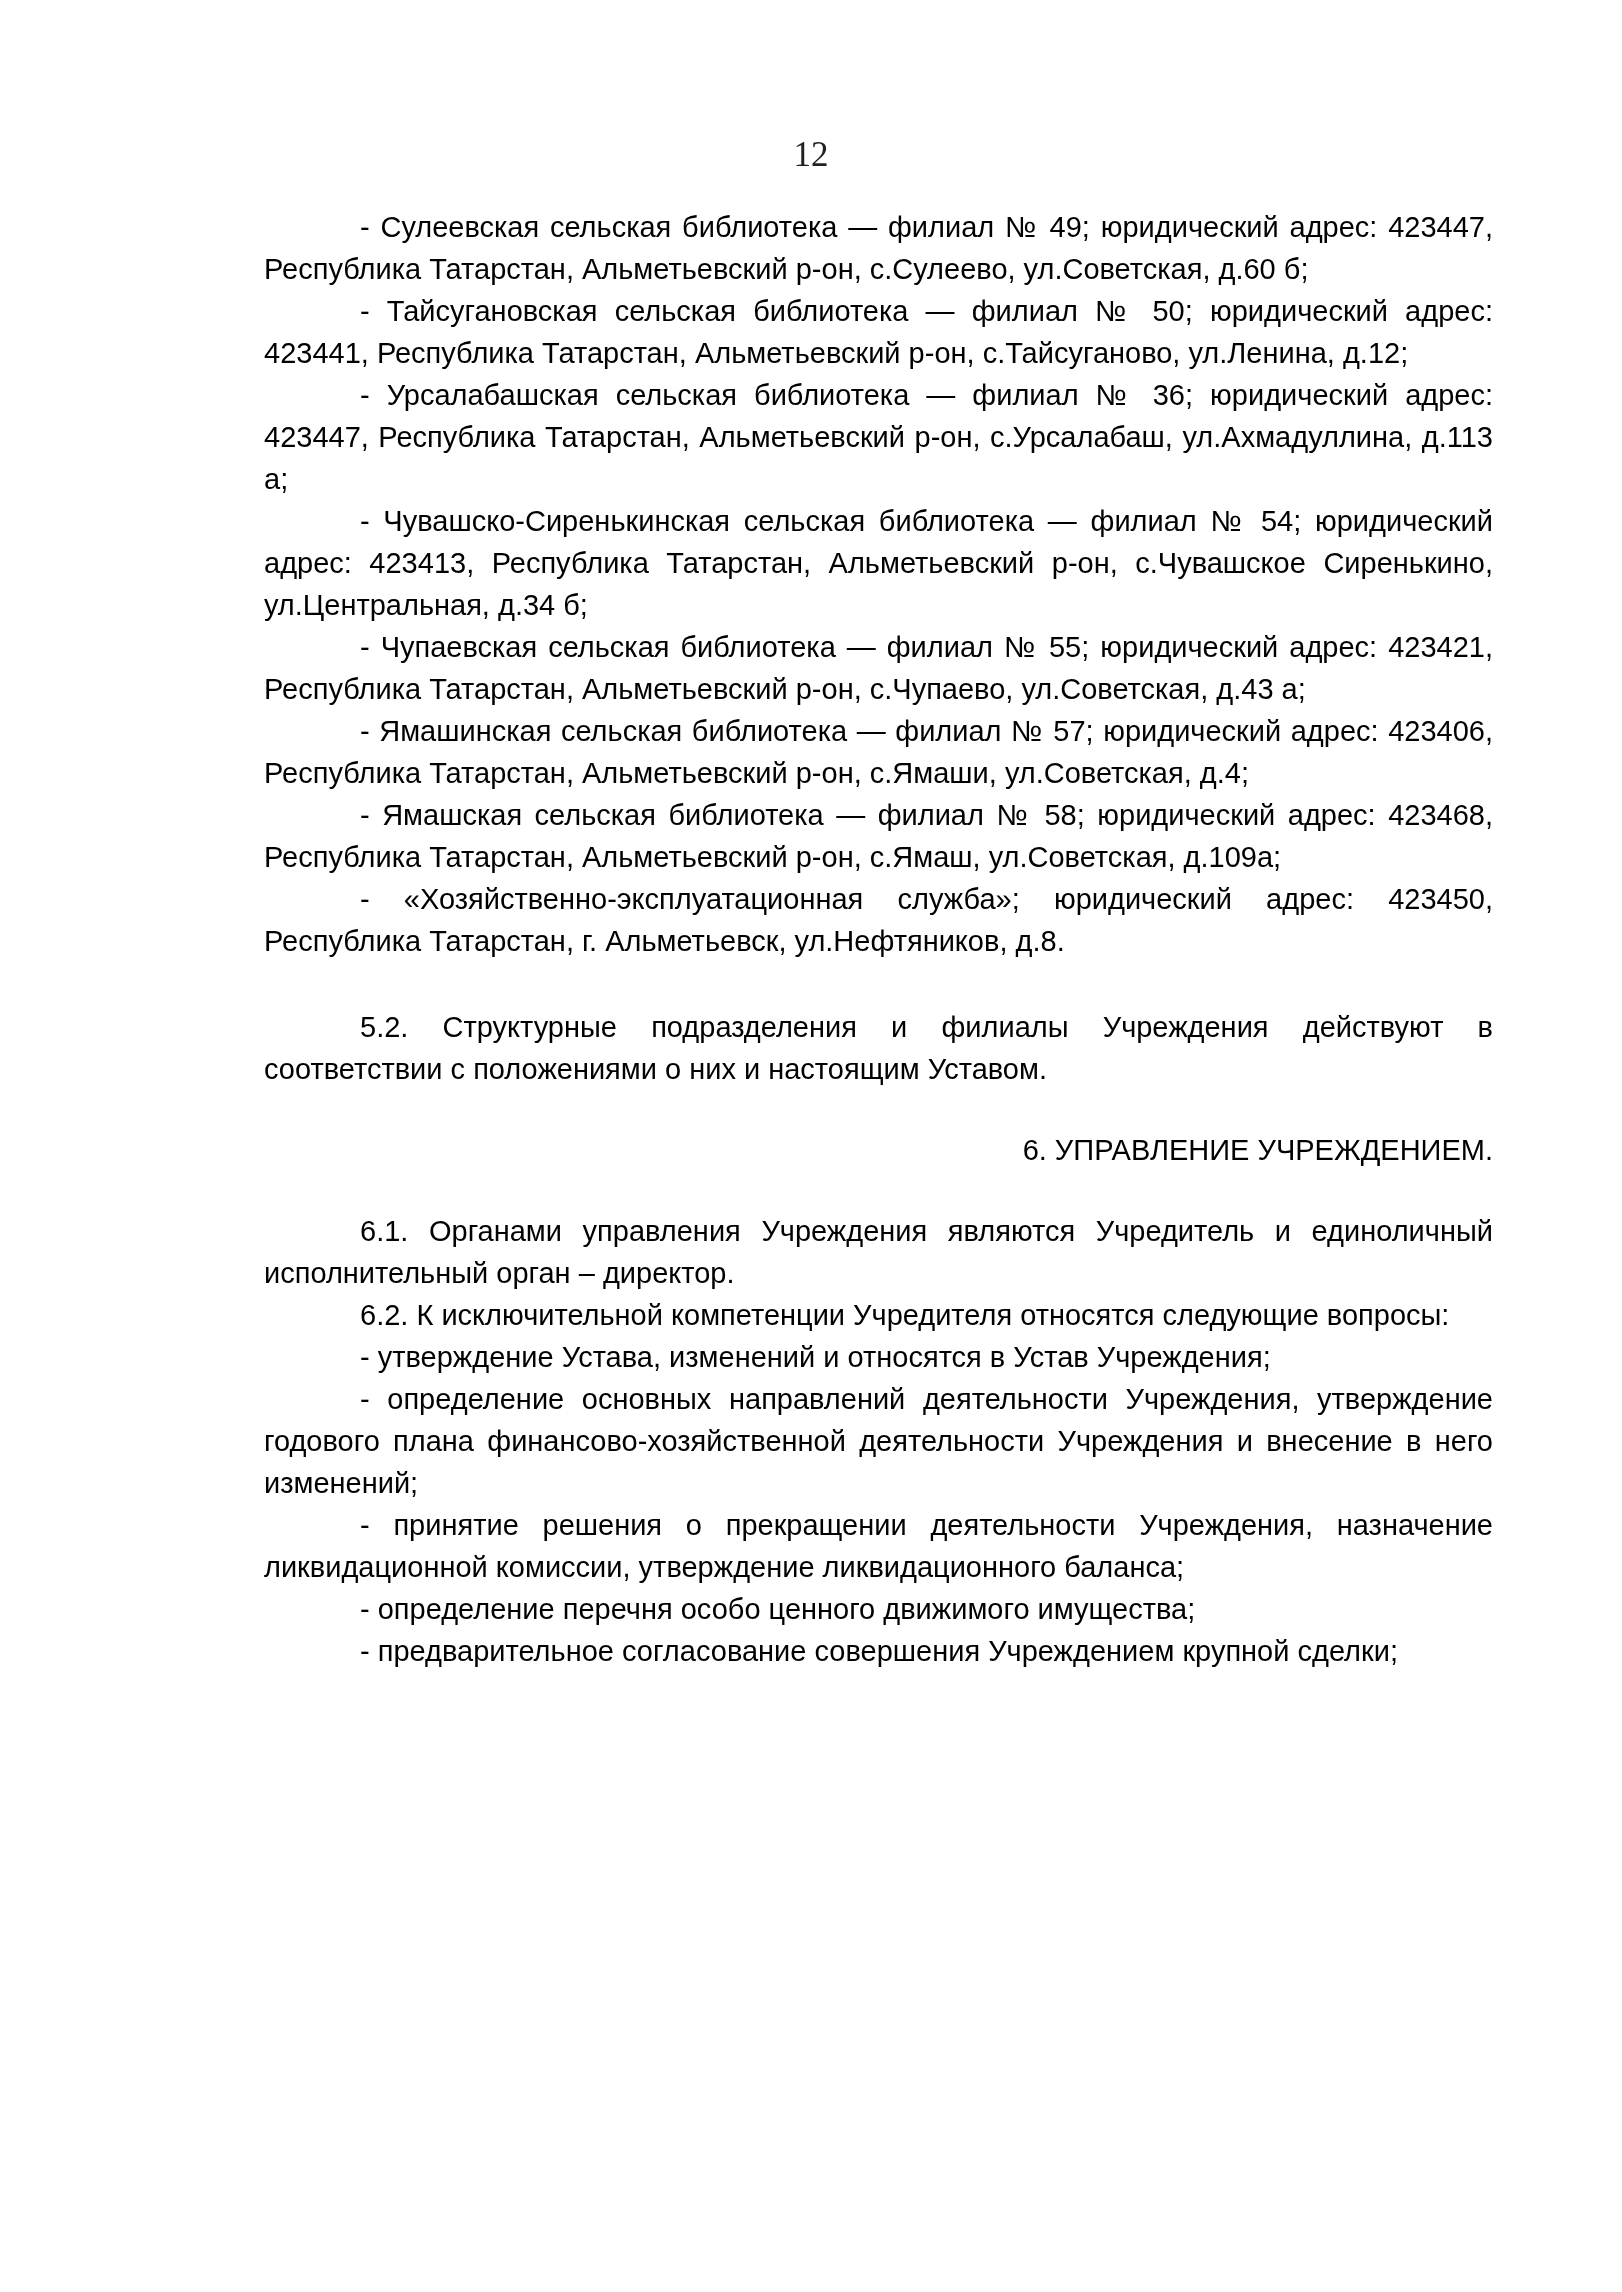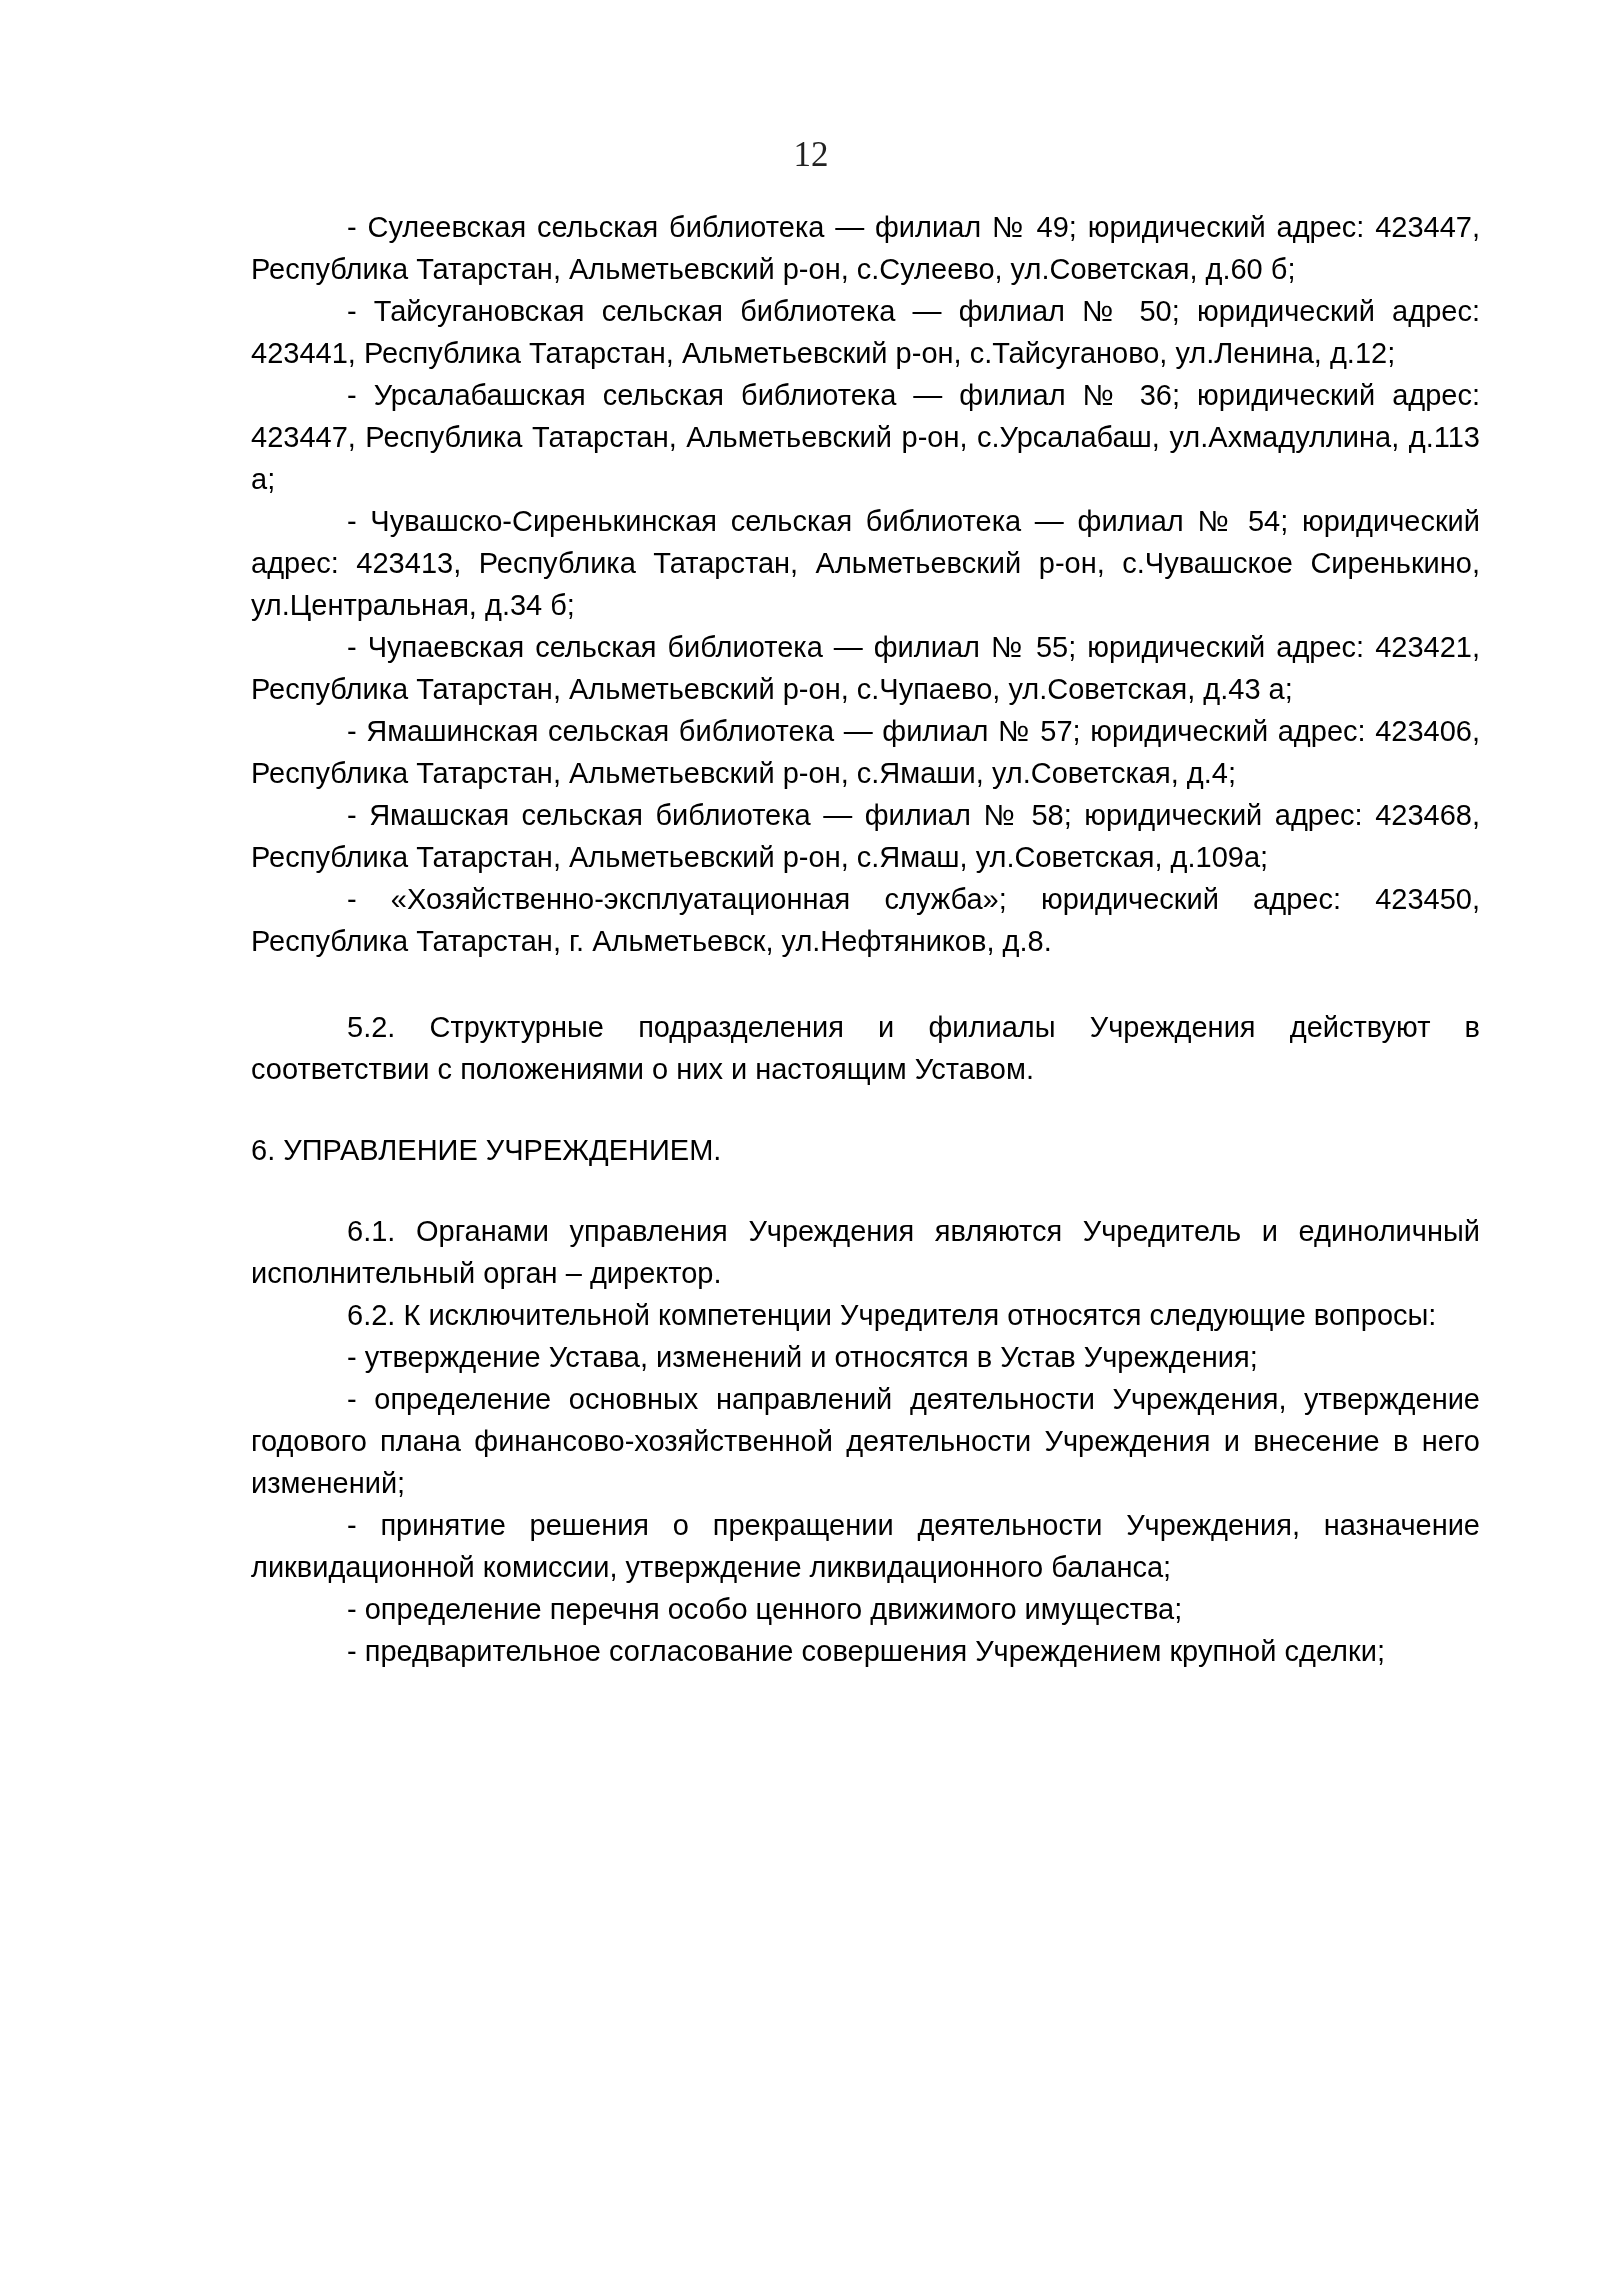--- a/index.html
+++ b/index.html
@@ -25,35 +25,35 @@
     width: 100%;
     text-align: center;
     font-family: "Liberation Serif", serif;
     font-size: 35px;
     line-height: 1;
     color: #222222;
   }
   .content {
     position: absolute;
     top: 206px;
-    left: 251px;
+    left: 264px;
     width: 1229px;
     text-align: justify;
   }
   .para {
     margin: 0;
     text-indent: 96px;
     text-align: justify;
   }
   .gap-before {
     margin-top: 44px;
   }
   .heading {
     margin: 39px 0;
-    text-align: left;
+    text-align: right;
     text-indent: 0;
     font-size: 29px;
     font-weight: 400;
     line-height: 42px;
   }
 </style>
 </head>
 <body>
 
 <div class="page">

